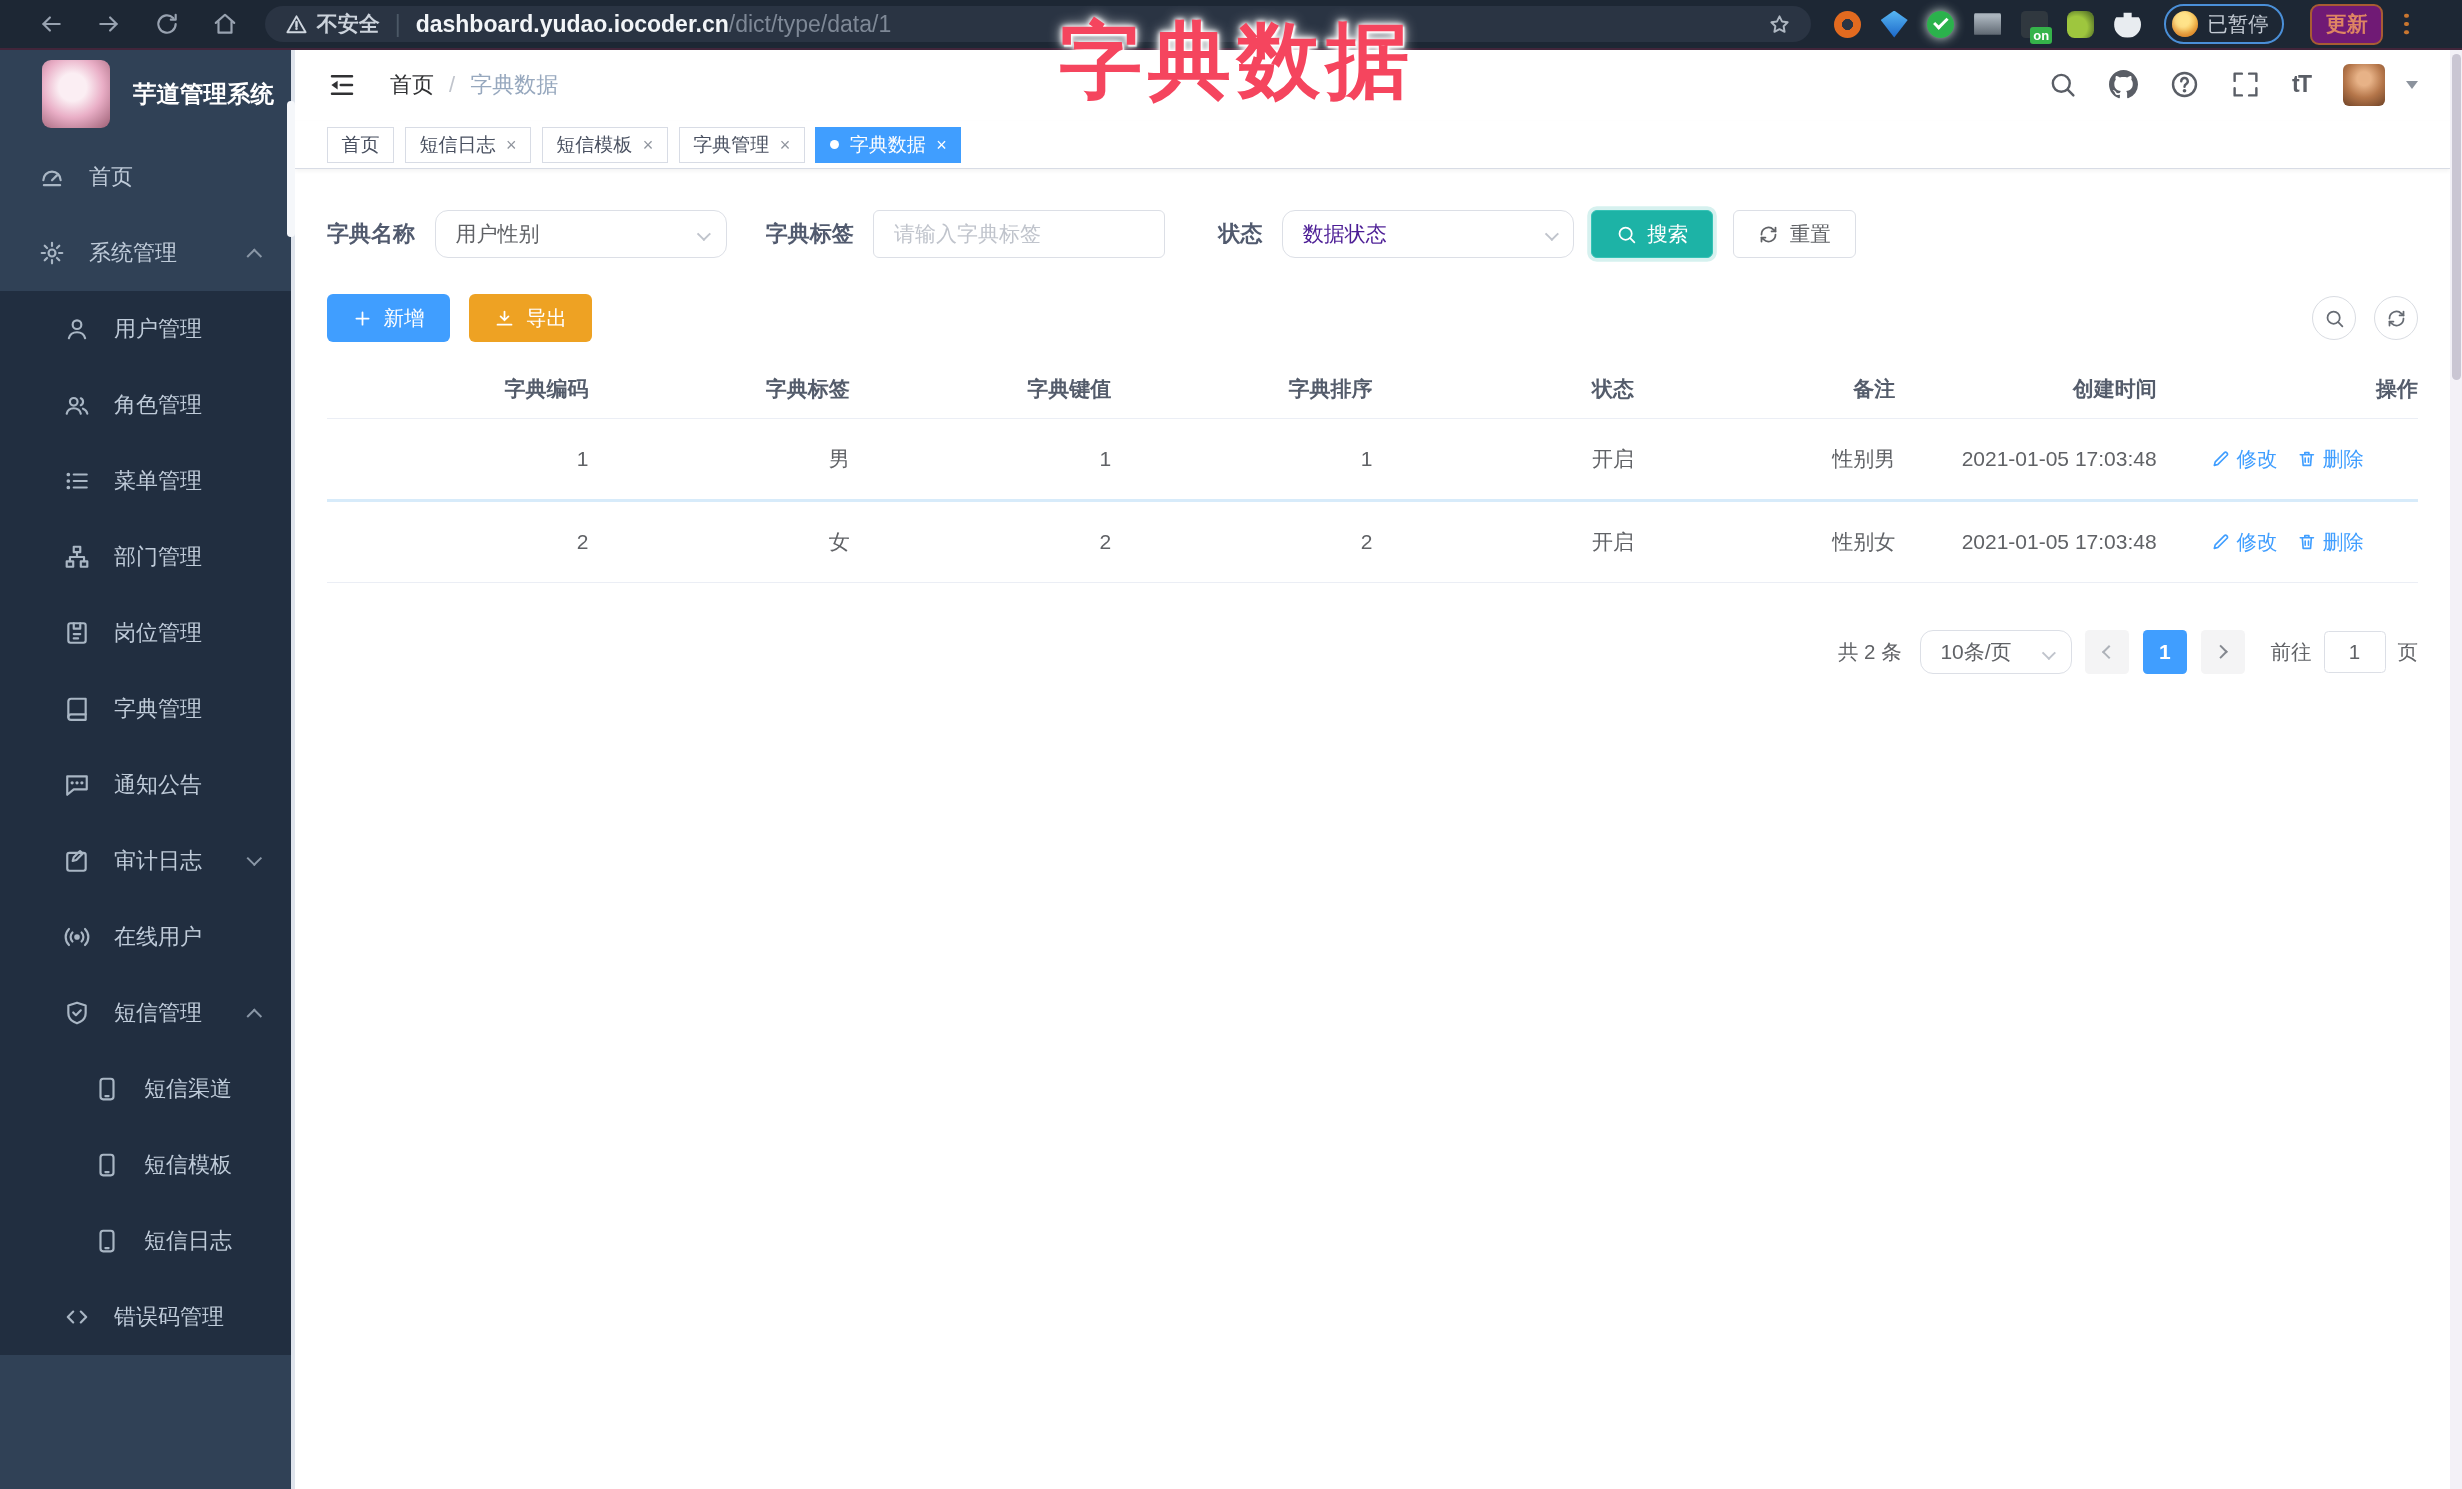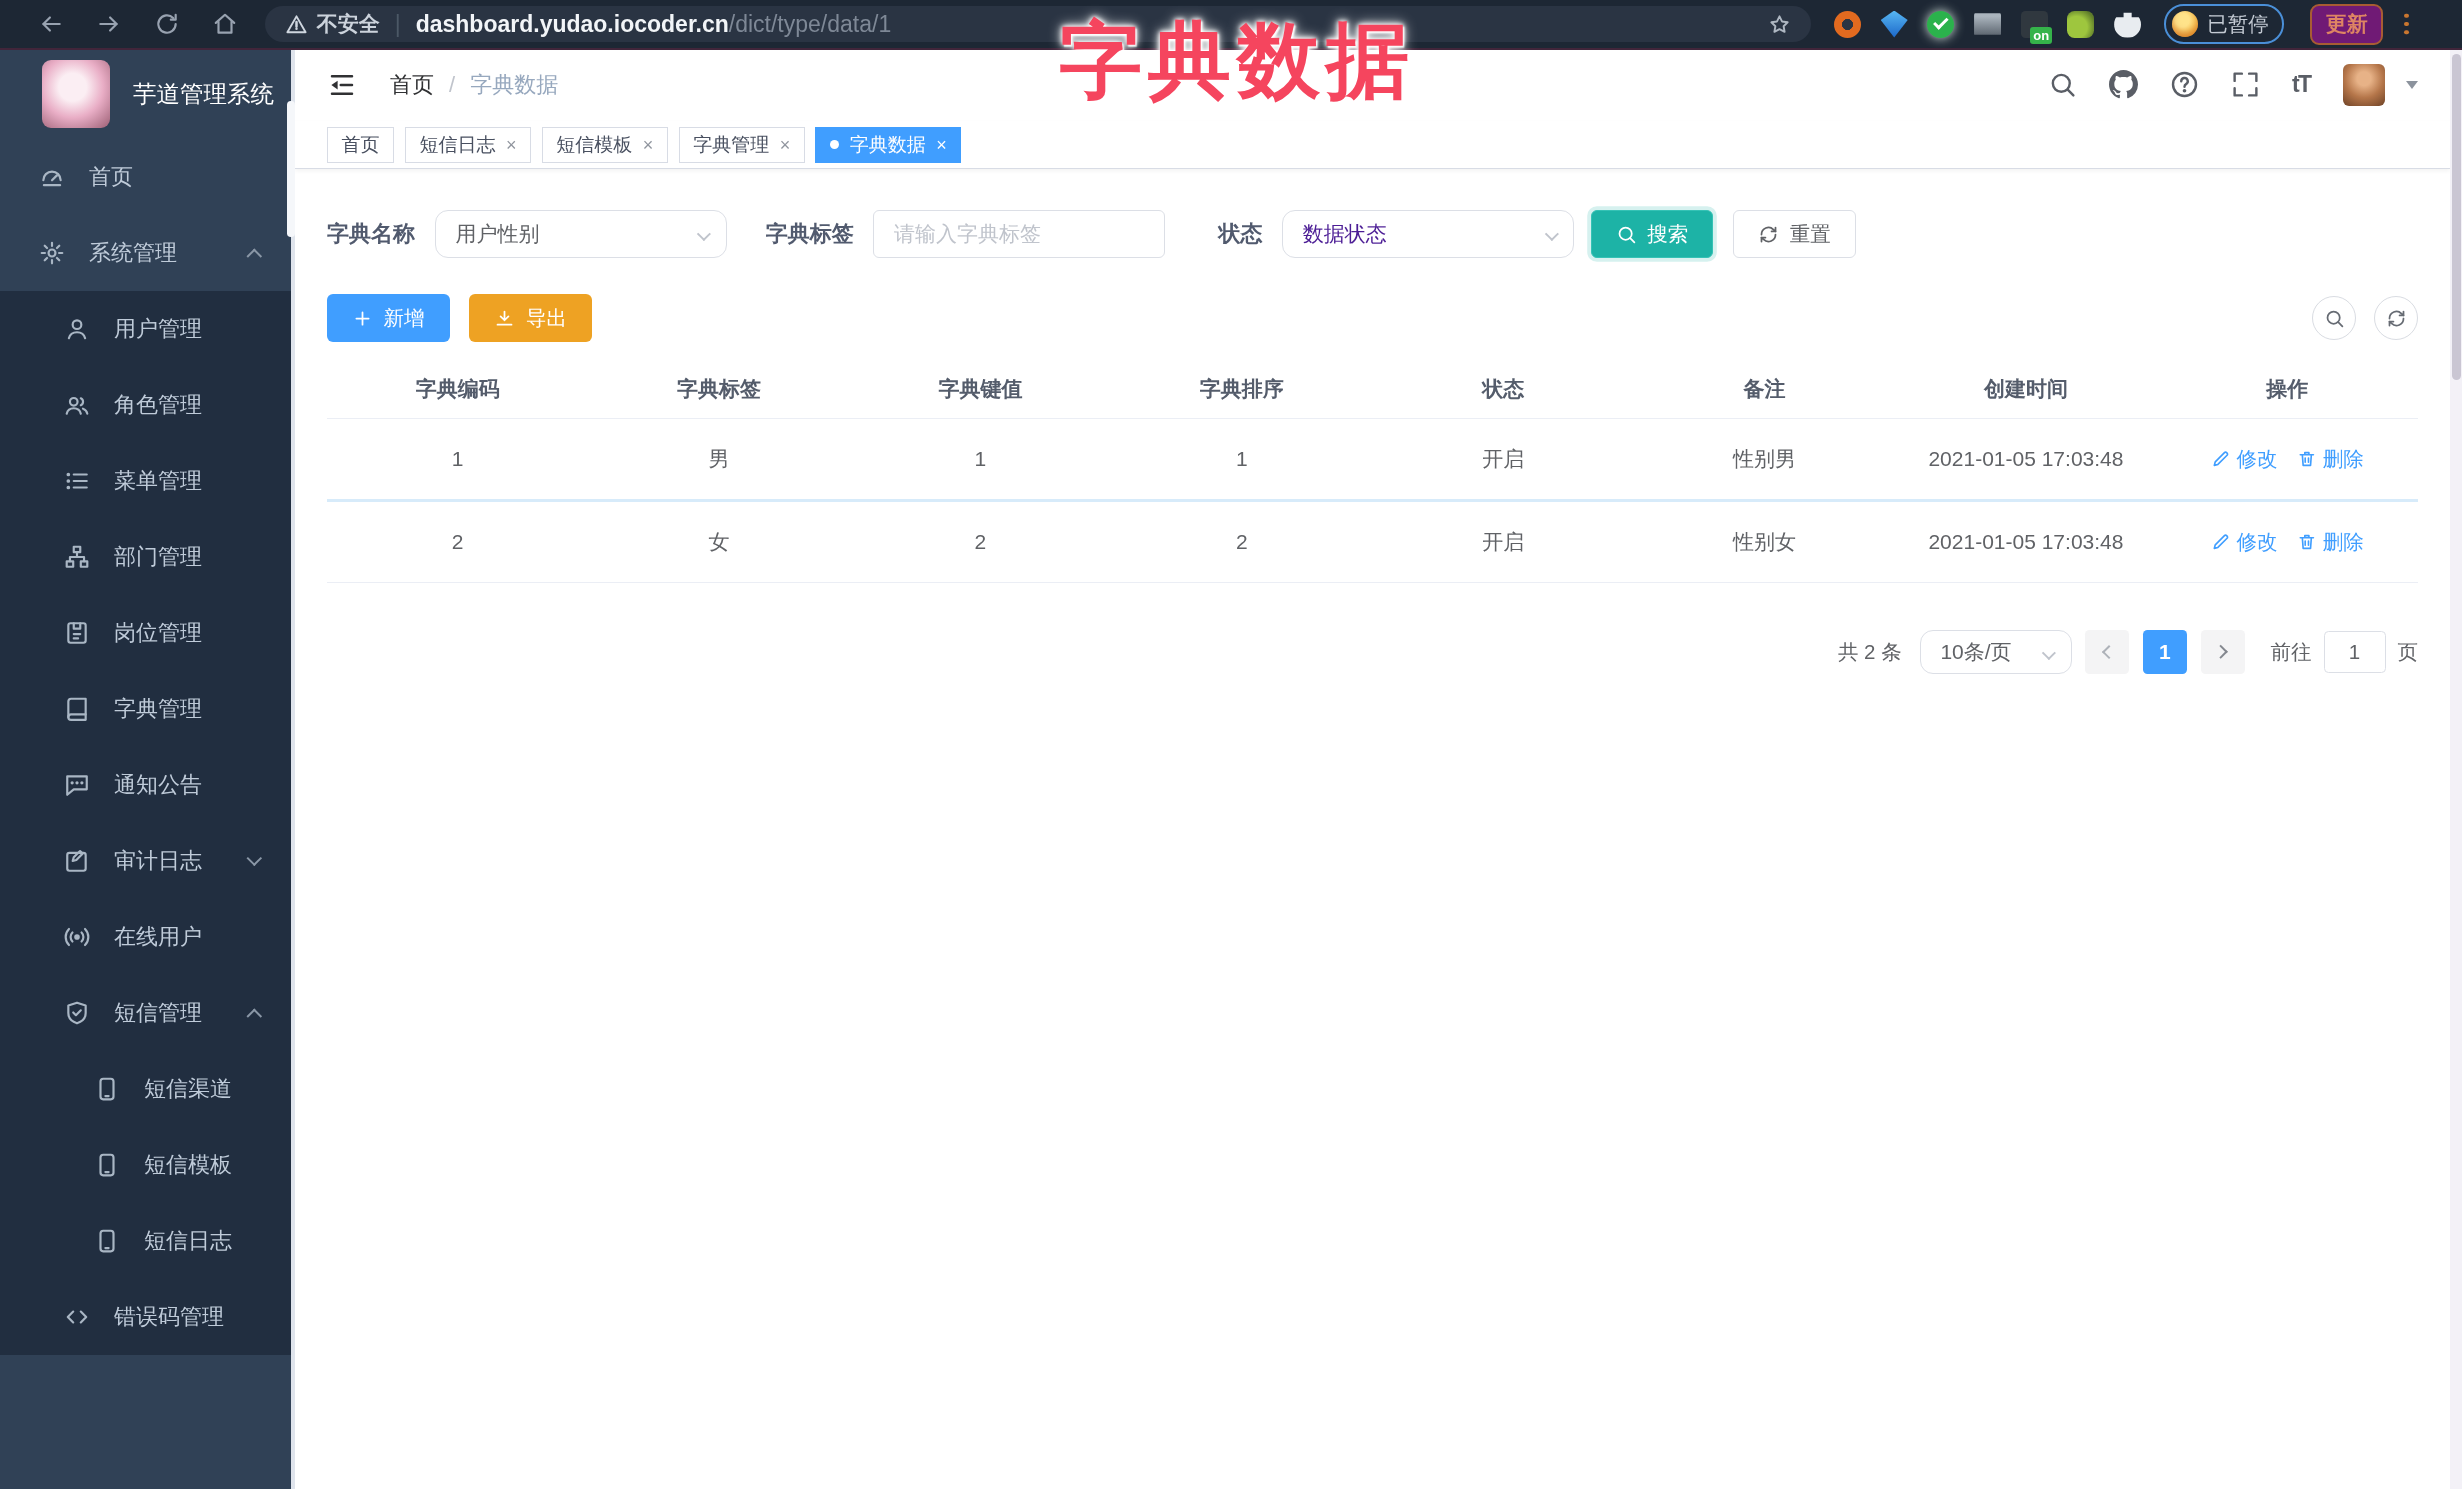--- a/index.html
+++ b/index.html
@@ -38,21 +38,21 @@
   
   .overlay-title { position:absolute; top:6px; left:1059px; z-index:60; font-size:83px; font-weight:700; letter-spacing:6px; color:#f5455e;
     text-shadow:0 0 4.5px #fff,0 0 7.6px #fff,0 0 13.6px #fff,1.5px 1.5px 1.5px rgba(255,255,255,.9); }
 
   
   .sidebar { position:absolute; top:48px; left:0; width:295px; bottom:0; background:#304156; z-index:4; }
   .side-track { position:absolute; right:0; top:0; bottom:0; width:4.5px; background:#dfe4ec; }
   .side-thumb { position:absolute; right:0; top:53px; width:7.6px; height:136px; background:#f5f7fa; border-radius:3.8px; }
   .logo-row { height:91px; display:flex; align-items:center; padding-left:42px; gap:23px; }
   .logo-img { width:68px; height:68px; border-radius:9px; background:radial-gradient(circle at 45% 40%, #fbeef3 25%, #e9aec6 55%, #9c5f74 100%); }
-  .logo-title { color:#fff; font-size:23.5px; font-weight:400; }
+  .logo-title { color:#fff; font-size:23.5px; font-weight:700; }
   .mi { height:76px; display:flex; align-items:center; color:#bfcbd9; font-size:22px; position:relative; cursor:pointer; }
   .mi .micon { width:26px; height:26px; margin-right:24px; color:#a9b6c4; font-size:26px; }
   .mi.l1 { padding-left:39px; }
   .sub { background:#212e40; }
   .mi.l2 { padding-left:64px; }
   .mi.l3 { padding-left:94px; }
   .chev { position:absolute; right:35px; width:10.6px; height:10.6px; border-right:2.3px solid #8a97a6; border-bottom:2.3px solid #8a97a6; }
   .chev.up { transform:rotate(-135deg) translate(-2.3px,-2.3px); }
   .chev.down { transform:rotate(45deg) translate(-2.3px,-2.3px); }
 
@@ -98,21 +98,21 @@
   .btn-reset { background:#fff; border-color:#dcdfe6; color:#606266; margin-left:19.7px; }
   .btn-add { background:#409eff; color:#fff; }
   .btn-export { background:#eea223; color:#fff; margin-left:19.7px; }
 
   .toolbar { display:flex; align-items:center; margin-bottom:19.7px; }
   .tool-right { margin-left:auto; display:flex; gap:18px; }
   .circle-btn { width:44px; height:44px; border-radius:50%; border:1.5px solid #d9dce2; background:#fff; color:#666b73; display:flex; align-items:center; justify-content:center; font-size:21px; cursor:pointer; }
 
   .table { border-bottom:1.5px solid #ebeef5; }
   .tr { display:flex; align-items:center; }
-  .th, .td { flex:1; text-align:center; }
+  .th, .td { flex:1; text-align:right; }
   .thead { padding:13.6px 0 15px; border-bottom:1.5px solid #ebeef5; }
   .th { font-size:21px; font-weight:700; color:#545c6b; }
   .trow { padding:26px 0; }
   .td { font-size:21px; color:#606266; }
   .row-div { height:3px; background:#d7ebfa; }
   .ops { display:flex; justify-content:center; gap:19.7px; }
   .op-link { color:#409eff; font-size:20.5px; display:inline-flex; align-items:center; gap:6px; cursor:pointer; text-decoration:none; }
   .op-link .oico { font-size:19.7px; }
 
   .pager { display:flex; align-items:center; justify-content:flex-end; margin-top:47px; font-size:20.5px; color:#606266; }

